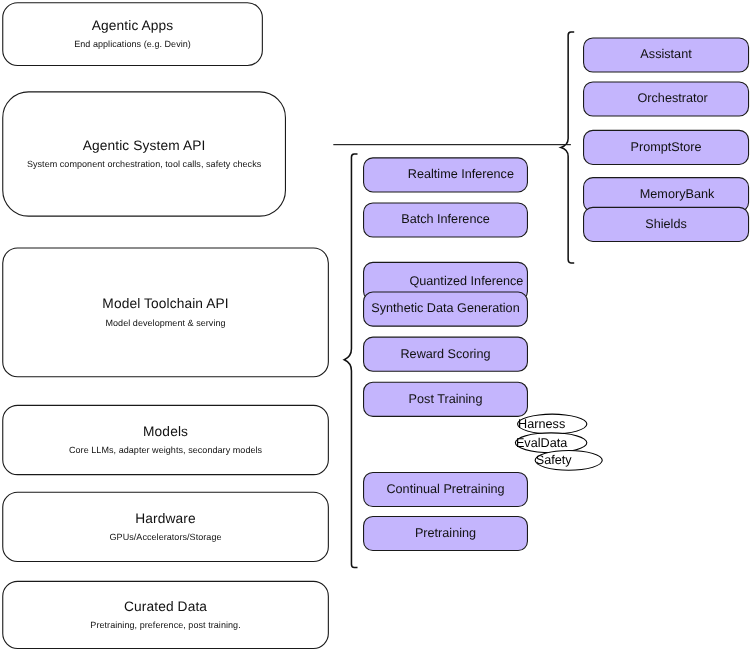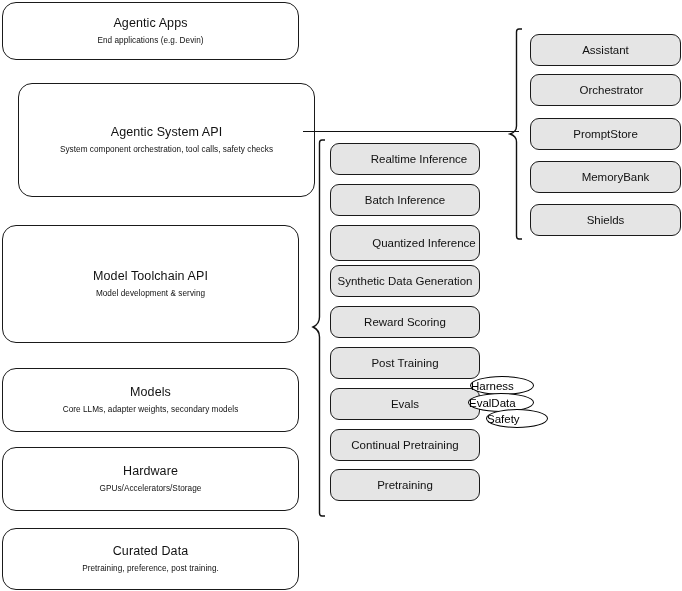--- a/index.html
+++ b/index.html
@@ -38,21 +38,21 @@
     color: #111111;
     line-height: 1.4;
     text-align: center;
     margin-top: 3px;
     letter-spacing: 0.05px;
   }
   .pill-box {
     position: absolute;
     border: 1.3px solid #1a1a1a;
     border-radius: 9px;
-    background: #e5e5e5;
+    background: #c4b5fd;
     display: flex;
     align-items: center;
     justify-content: center;
     box-sizing: border-box;
     font-size: 11.5px;
     color: #111111;
     text-align: center;
   }
   .tag-ellipse {
     position: absolute;
@@ -81,26 +81,26 @@
     background: #111111;
     height: 1.2px;
     z-index: 1;
   }
 </style>
 </head>
 <body>
 
 <div id="canvas">
 
-  <div class="stack-box" style="left:2px; top:2px; width:297px; height:58px;">
+  <div class="stack-box" style="left:2px; top:2px; width:237px; height:58px;">
     <div class="stack-title">Agentic Apps</div>
     <div class="stack-sub">End applications (e.g. Devin)</div>
   </div>
 
-  <div class="stack-box" style="left:18px; top:83px; width:297px; height:114px;">
+  <div class="stack-box" style="left:2px; top:83px; width:258px; height:114px;border-radius:24px;">
     <div class="stack-title">Agentic System API</div>
     <div class="stack-sub">System component orchestration, tool calls, safety checks</div>
   </div>
 
   <div class="stack-box" style="left:2px; top:368px; width:297px; height:64px;">
     <div class="stack-title">Models</div>
     <div class="stack-sub">Core LLMs, adapter weights, secondary models</div>
   </div>
 
   <div class="stack-box" style="left:2px; top:225px; width:297px; height:118px;">
@@ -129,48 +129,45 @@
   </div>
   <div class="pill-box" style="left:530px; top:74px; width:151px; height:32px;padding-left:12px;">
     <span>Orchestrator</span>
   </div>
   <div class="pill-box" style="left:530px; top:118px; width:151px; height:32px;">
     <span>PromptStore</span>
   </div>
   <div class="pill-box" style="left:530px; top:161px; width:151px; height:32px;padding-left:20px;">
     <span>MemoryBank</span>
   </div>
-  <div class="pill-box" style="left:530px; top:204px; width:151px; height:32px;">
+  <div class="pill-box" style="left:530px; top:188px; width:151px; height:32px;">
     <span>Shields</span>
   </div>
 
   <svg class="brace-svg" style="left:310px; top:139px;" width="16" height="378" viewBox="0 0 16 378">
     <path d="M15,1 L12,1 Q9.5,1 9.5,4 L9.5,178 Q9.5,185 3,188 Q9.5,191 9.5,198 L9.5,374 Q9.5,377 12,377 L15,377"></path>
   </svg>
 
   <div class="pill-box" style="left:330px; top:143px; width:150px; height:32px;padding-left:28px;">
     <span>Realtime Inference</span>
   </div>
   <div class="pill-box" style="left:330px; top:184px; width:150px; height:32px;">
     <span>Batch Inference</span>
   </div>
-  <div class="pill-box" style="left:330px; top:225px; width:150px; height:36px;padding-left:38px;">
+  <div class="pill-box" style="left:330px; top:238px; width:150px; height:36px;padding-left:38px;">
     <span>Quantized Inference</span>
   </div>
   <div class="pill-box" style="left:330px; top:265px; width:150px; height:32px;">
     <span>Synthetic Data Generation</span>
   </div>
   <div class="pill-box" style="left:330px; top:306px; width:150px; height:32px;">
     <span>Reward Scoring</span>
   </div>
   <div class="pill-box" style="left:330px; top:347px; width:150px; height:32px;">
     <span>Post Training</span>
-  </div>
-  <div class="pill-box" style="left:330px; top:388px; width:150px; height:32px;">
-    <span>Evals</span>
   </div>
   <div class="pill-box" style="left:330px; top:429px; width:150px; height:32px;">
     <span>Continual Pretraining</span>
   </div>
   <div class="pill-box" style="left:330px; top:469px; width:150px; height:32px;">
     <span>Pretraining</span>
   </div>
 
   <div class="tag-ellipse" style="left:470px; top:376px; width:64px; height:19px;">
     <span>Harness</span>

